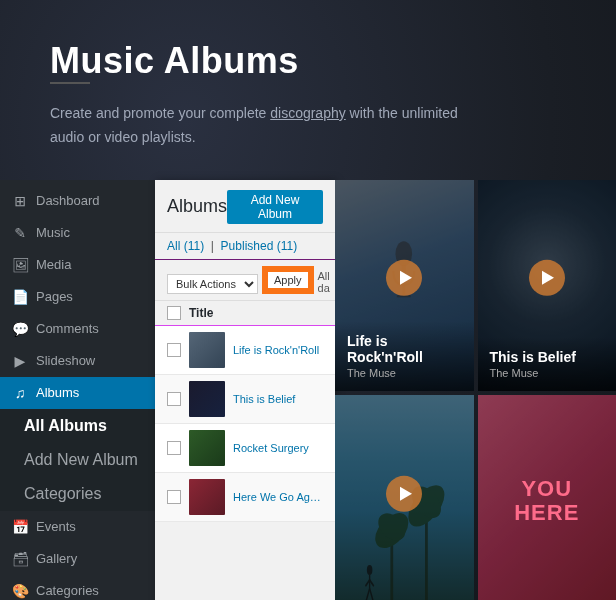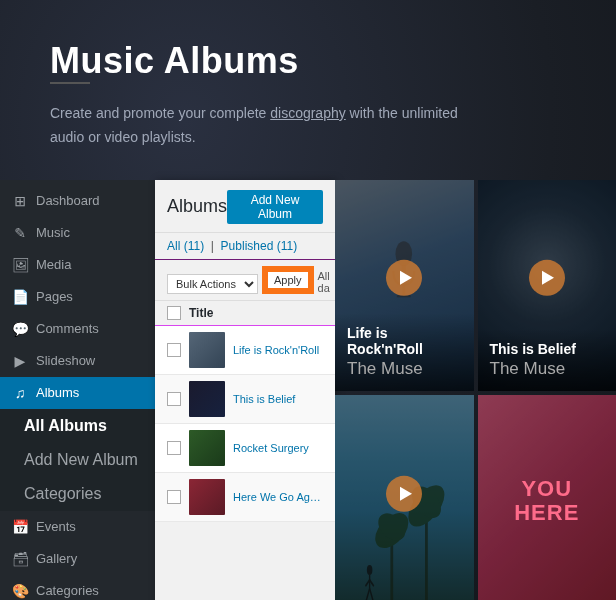--- a/index.html
+++ b/index.html
@@ -279,21 +279,21 @@
     }
 
     .card-title-text {
       font-size: 14px;
       font-weight: 600;
       color: #fff;
       margin-bottom: 2px;
     }
 
     .card-subtitle {
-      font-size: 17px;
+      font-size: 11px;
       color: #aaa;
     }
 
     .play-btn {
       position: absolute;
       top: 50%;
       left: 50%;
       transform: translate(-50%, -70%);
       width: 36px;
       height: 36px;

